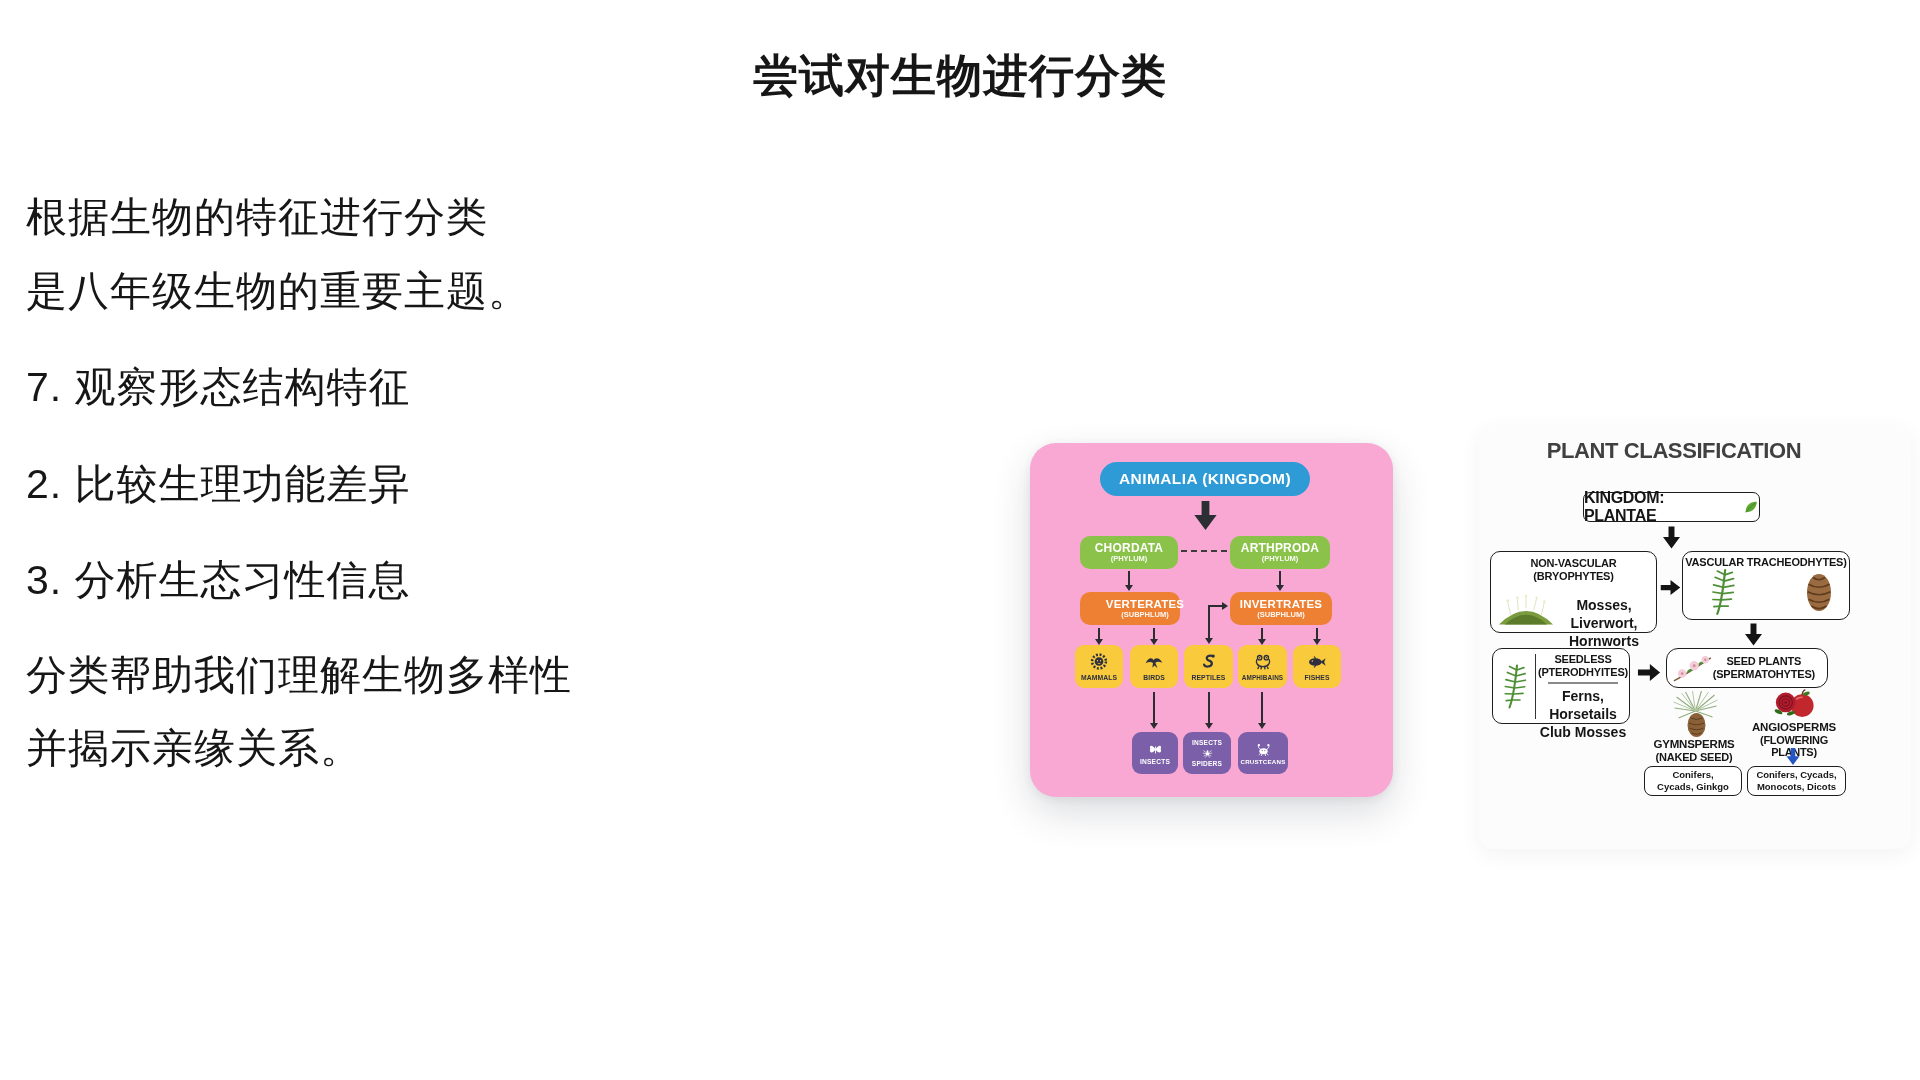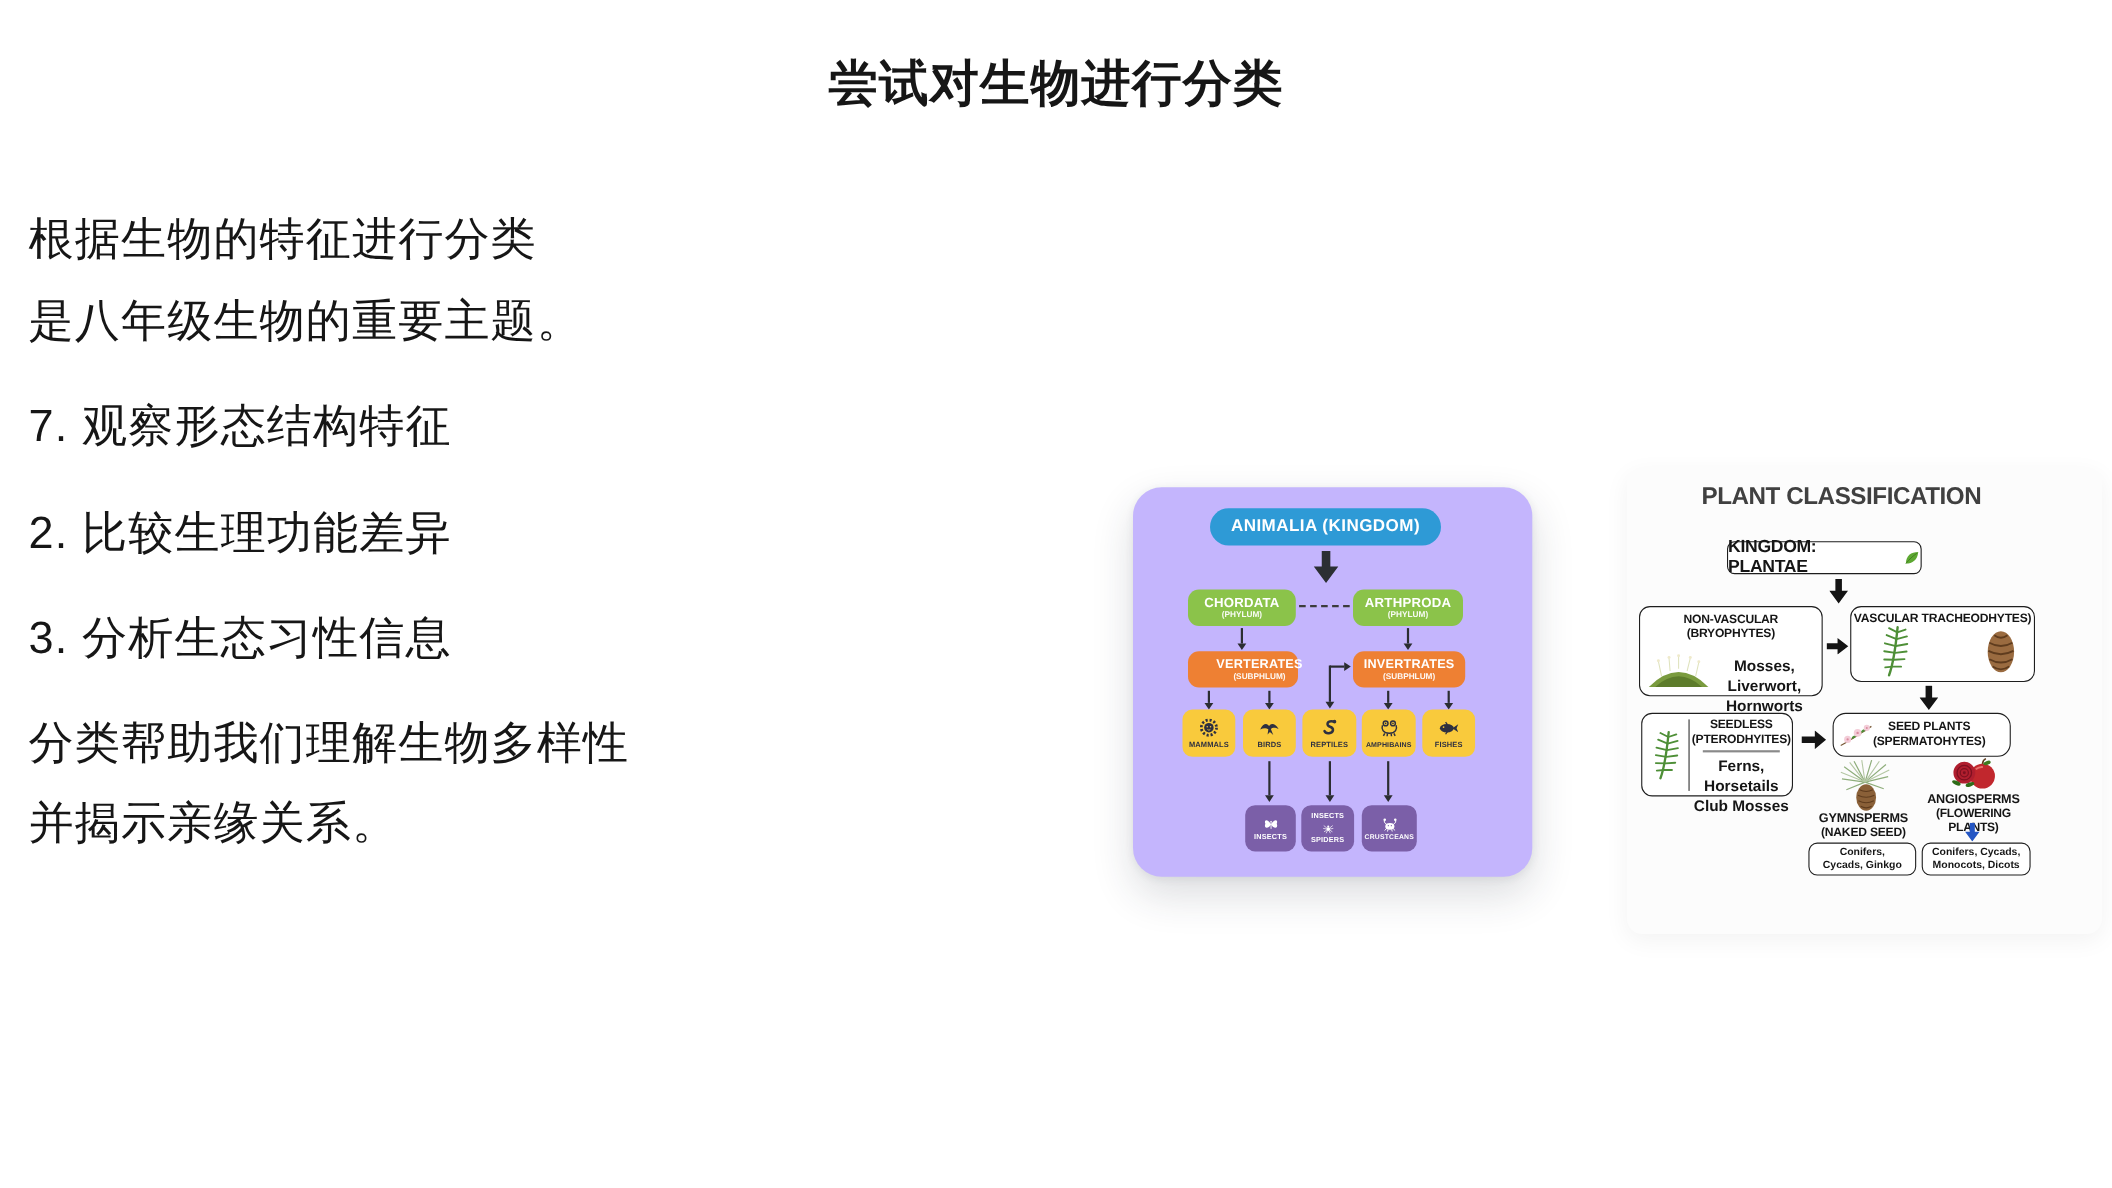--- a/index.html
+++ b/index.html
@@ -5,21 +5,21 @@
   * { margin:0; padding:0; box-sizing:border-box; }
   html,body { width:1920px; height:1080px; background:#ffffff; overflow:hidden;
               font-family:"Liberation Sans","DejaVu Sans",sans-serif; color:#161616; }
   .abs { position:absolute; }
 
   
   .slide-title { left:0; right:0; top:46px; text-align:center; font-size:45px; font-weight:700; letter-spacing:1px; }
   .zh-line { left:26px; font-size:41px; font-weight:400; letter-spacing:1px; white-space:nowrap; }
 
   
-  .animal-card { left:1030px; top:443px; width:363px; height:354px; background:#c4b5fd;
+  .animal-card { left:1030px; top:443px; width:363px; height:354px; background:#f9a8d4;
                  border-radius:26px; box-shadow:0 16px 38px rgba(40,45,60,.16), 0 2px 8px rgba(40,45,60,.08); }
   .node { position:absolute; display:flex; flex-direction:column; align-items:center; justify-content:center;
           text-align:center; color:#fff; border-radius:10px; line-height:1.05; }
   .node .nm { font-weight:700; font-size:12px; letter-spacing:.2px; }
   .node .rk { font-size:7.5px; font-weight:600; margin-top:1px; opacity:.95; }
   .pill { border-radius:17px; font-weight:700; font-size:15.5px; letter-spacing:.4px; }
   .dashline { position:absolute; border-top:2.5px dashed #3c3c3c; }
   .tarrow { position:absolute; width:2px; background:#2b2d31; }
   .tarrow::after { content:""; position:absolute; left:50%; transform:translateX(-50%); bottom:-6px;
                    border-left:4.5px solid transparent; border-right:4.5px solid transparent; border-top:6.5px solid #2b2d31; }
@@ -187,21 +187,21 @@
       <div class="lb" style="font-size:6.2px">CRUSTCEANS</div>
     </div>
   </div>
 
   <div class="abs plant-bg"></div>
 
   <div class="abs plant">
 
     <div class="plant-title">PLANT CLASSIFICATION</div>
 
-    <div class="pnode" style="left:80px; top:54px; width:177px; height:30px; border-radius:7px; display:flex; align-items:center; justify-content:space-between; gap:4px;">
+    <div class="pnode" style="left:93px; top:54px; width:177px; height:30px; border-radius:7px; display:flex; align-items:center; justify-content:space-between; gap:4px;">
       <span style="font-size:16px; font-weight:700; letter-spacing:-.3px;">KINGDOM: PLANTAE</span>
       <svg width="16" height="16" viewBox="0 0 24 24">
         <path fill="#5da832" d="M4 20 C4 9 11 4 21 4 C20 15 13 20 4 20 Z"></path>
         <path stroke="#3f7a1f" stroke-width="1.2" fill="none" d="M4 20 C9 14 13 10 19 6"></path>
       </svg>
     </div>
 
     <svg class="abs" style="left:173px; top:88px" width="17" height="23" viewBox="0 0 20 26">
       <polygon points="6.5,0 13.5,0 13.5,12.5 20,12.5 10,26 0,12.5 6.5,12.5" fill="#141414"></polygon>
     </svg>
@@ -268,21 +268,21 @@
         <path d="M2 30 C14 24 28 14 42 5" stroke="#7a5a38" stroke-width="1.6" fill="none"></path>
         <ellipse cx="19" cy="19" rx="3" ry="1.5" fill="#4e8f37" transform="rotate(-32 19 19)"></ellipse>
         <ellipse cx="31" cy="11" rx="3" ry="1.5" fill="#4e8f37" transform="rotate(-32 31 11)"></ellipse>
         <circle cx="11" cy="22" r="4.6" fill="#f3cdd8"></circle>
           <circle cx="11" cy="22" r="1.5" fill="#d98a9e"></circle>
         <circle cx="24" cy="13.5" r="5" fill="#f3cdd8"></circle>
           <circle cx="24" cy="13.5" r="1.6" fill="#d98a9e"></circle>
         <circle cx="36" cy="7" r="4" fill="#f3cdd8"></circle>
           <circle cx="36" cy="7" r="1.3" fill="#d98a9e"></circle>
       </svg>
-      <div style="flex:1; text-align:center; margin-right:22px;">
+      <div style="flex:1; text-align:center; margin-right:12px;">
         <div class="pt">SEED PLANTS</div>
         <div class="pt">(SPERMATOHYTES)</div>
       </div>
     </div>
 
     <svg class="abs" style="left:182px; top:252px" width="47" height="48" viewBox="0 0 46 48">
       <path stroke="#8fae7c" stroke-width="1.1" fill="none" d="M23 21 L4 7 M23 21 L13 2 M23 21 L29 1 M23 21 L42 5 M23 21 L44 16 M23 21 L2 18 M23 21 L6 28 M23 21 L40 27"></path>
       <path stroke="#b4c7a4" stroke-width="1" fill="none" d="M23 21 L9 3 M23 21 L20 1 M23 21 L36 2 M23 21 L45 10 M23 21 L1 12"></path>
       <ellipse cx="24" cy="35" rx="9" ry="12" fill="#8a6038"></ellipse>
       <path stroke="#5f3c1e" stroke-width="1" fill="none" d="M18 28 Q24 31 30 28 M16.5 33 Q24 36.5 31.5 33 M17 38 Q24 41.5 31 38 M19 43 Q24 45.8 29 43"></path>

